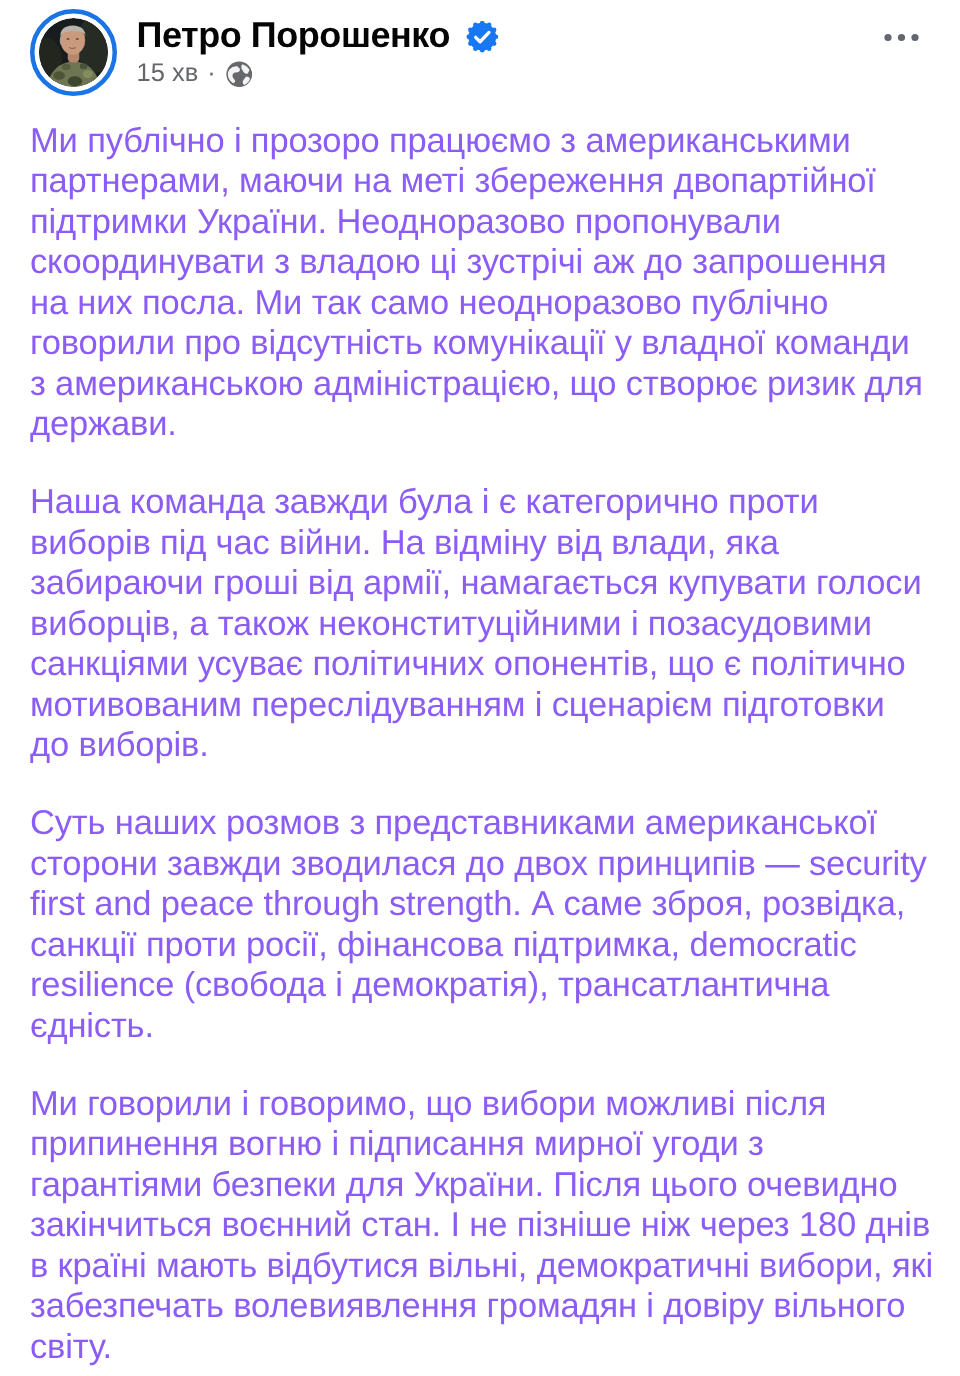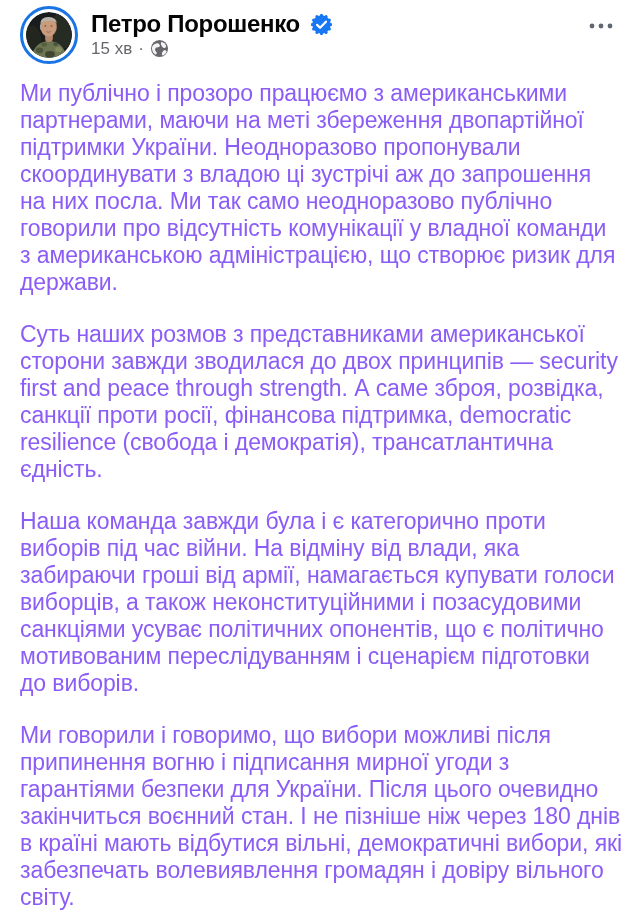--- a/index.html
+++ b/index.html
@@ -42,21 +42,21 @@
     font-size: 24px;
     font-weight: 700;
     line-height: 27px;
     letter-spacing: -0.3px;
     color: #050505;
     cursor: pointer;
     white-space: nowrap;
   }
   .badge-icon { width: 21px; height: 21px; margin-top: 2px; flex: none; }
   .meta-row {
-    display: flex; gap: 6px;
+    display: flex; align-items: center; gap: 6px;
     margin-top: 2px;
     color: #65676b;
     font-size: 17px;
     line-height: 20px;
   }
   .timestamp { cursor: pointer; }
   .globe-icon { width: 19px; height: 19px; display: block; }
   .more-button {
     position: absolute;
     right: 20px; top: 10px;
@@ -156,18 +156,18 @@
         <circle cx="4" cy="4" r="2.4" fill="#606770"></circle>
         <circle cx="13" cy="4" r="2.4" fill="#606770"></circle>
         <circle cx="22" cy="4" r="2.4" fill="#606770"></circle>
       </svg>
     </div>
 
   </div>
 
   <div class="post-body">
     <p>Ми публічно і прозоро працюємо з американськими партнерами, маючи на меті збереження двопартійної підтримки України. Неодноразово пропонували скоординувати з владою ці зустрічі аж до запрошення на них посла. Ми так само неодноразово публічно говорили про відсутність комунікації у владної команди з американською адміністрацією, що створює ризик для держави.</p>
+    <p>Наша команда завжди була і є категорично проти виборів під час війни. На відміну від влади, яка забираючи гроші від армії, намагається купувати голоси виборців, а також неконституційними і позасудовими санкціями усуває політичних опонентів, що є політично мотивованим переслідуванням і сценарієм підготовки до виборів.</p>
     <p>Суть наших розмов з представниками американської сторони завжди зводилася до двох принципів — security first and peace through strength. А саме зброя, розвідка, санкції проти росії, фінансова підтримка, democratic resilience (свобода і демократія), трансатлантична єдність.</p>
-    <p>Наша команда завжди була і є категорично проти виборів під час війни. На відміну від влади, яка забираючи гроші від армії, намагається купувати голоси виборців, а також неконституційними і позасудовими санкціями усуває політичних опонентів, що є політично мотивованим переслідуванням і сценарієм підготовки до виборів.</p>
     <p>Ми говорили і говоримо, що вибори можливі після припинення вогню і підписання мирної угоди з гарантіями безпеки для України. Після цього очевидно закінчиться воєнний стан. І не пізніше ніж через 180 днів в країні мають відбутися вільні, демократичні вибори, які забезпечать волевиявлення громадян і довіру вільного світу.</p>
   </div>
 
 </div>
 
 </body></html>

